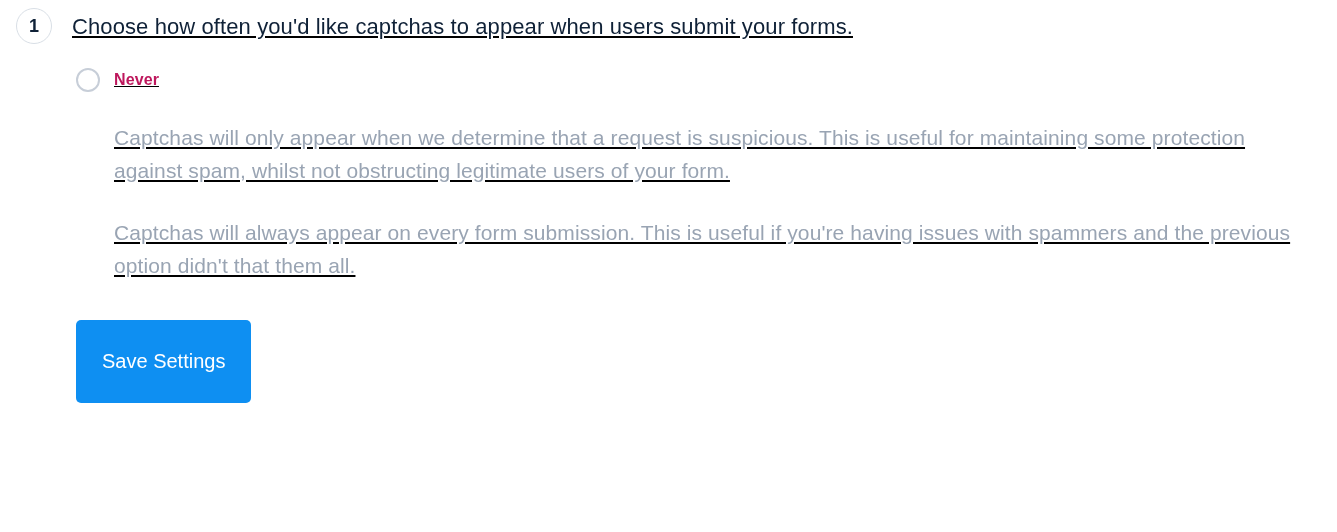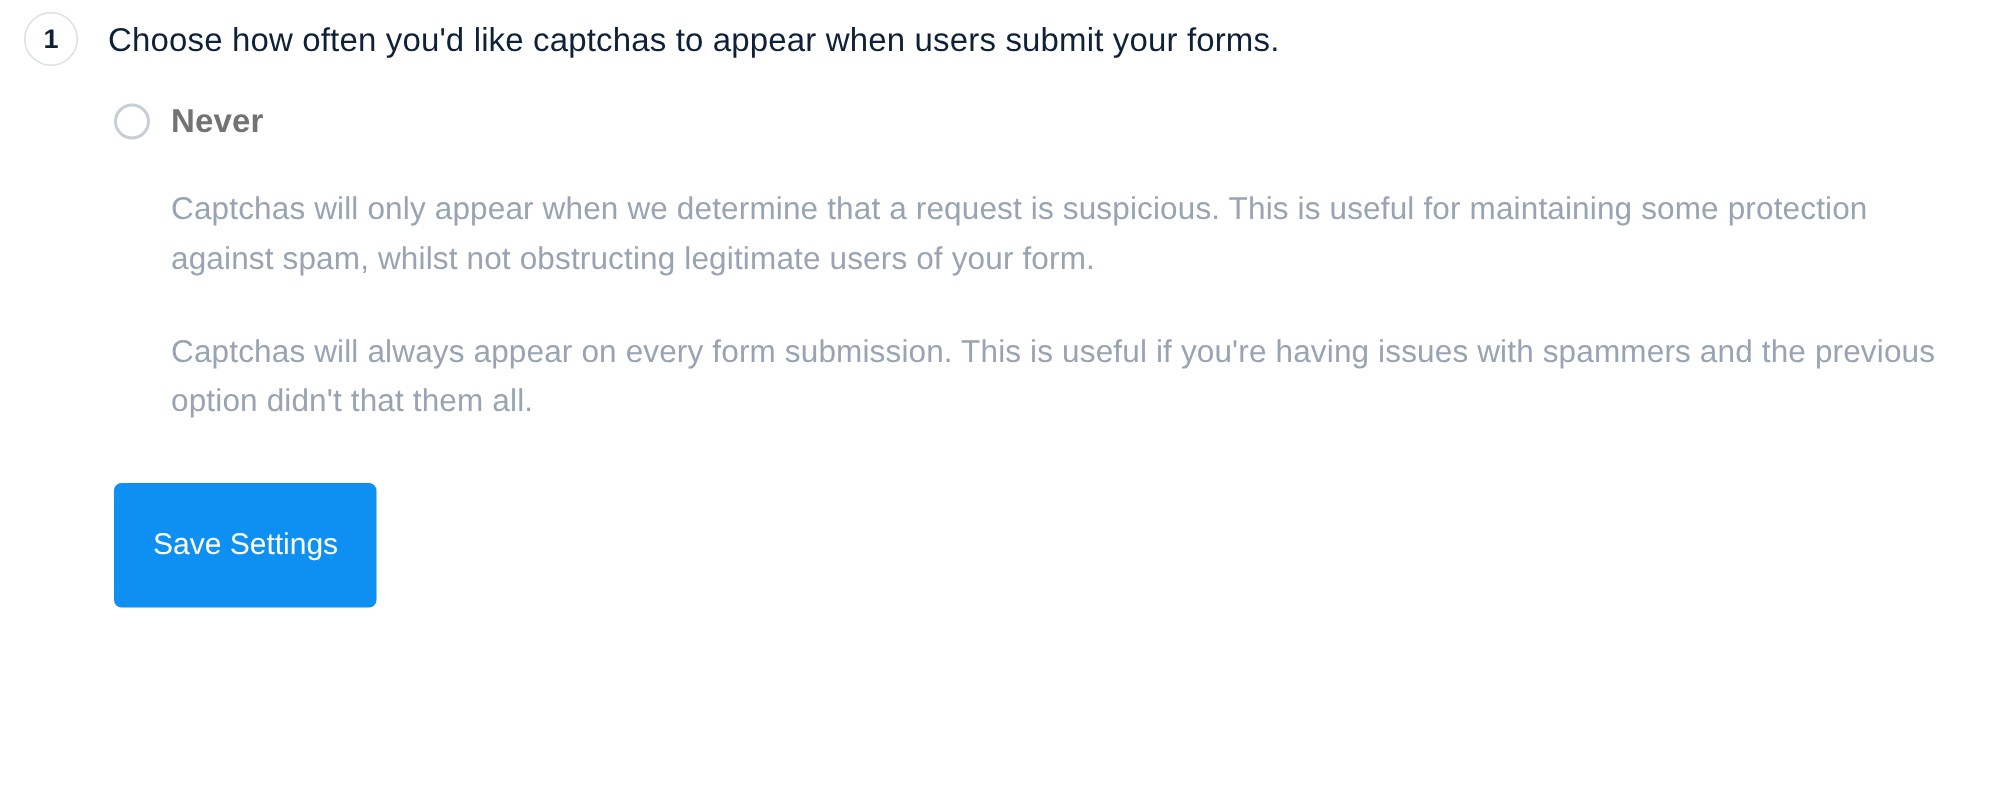--- a/index.html
+++ b/index.html
@@ -28,20 +28,21 @@
       justify-content: center;
       font-weight: 700;
       font-size: 18px;
       color: #0f2137;
       flex-shrink: 0;
       margin-top: 0px;
     }
     .step-content {
       flex: 1;
       padding-top: 6px;
+      text-decoration: underline;
     }
     .step-title {
       font-size: 22px;
       color: #0f2137;
       font-weight: 400;
       margin-bottom: 28px;
       letter-spacing: 0.1px;
     }
     .options {
       padding-left: 4px;
@@ -72,23 +73,23 @@
     }
     .radio.selected::after {
       content: "";
       width: 8px;
       height: 8px;
       border-radius: 50%;
       background: #ffffff;
       display: block;
     }
     .option-label {
-      font-size: 22px;
+      font-size: 16px;
       font-weight: 700;
-      color: #737373;
+      color: #be185d;
       letter-spacing: 0.1px;
     }
     .option-desc {
       margin-top: 24px;
       margin-left: 38px;
       font-size: 21px;
       line-height: 1.55;
       color: #99a4b3;
       max-width: 1190px;
       letter-spacing: 0.1px;

